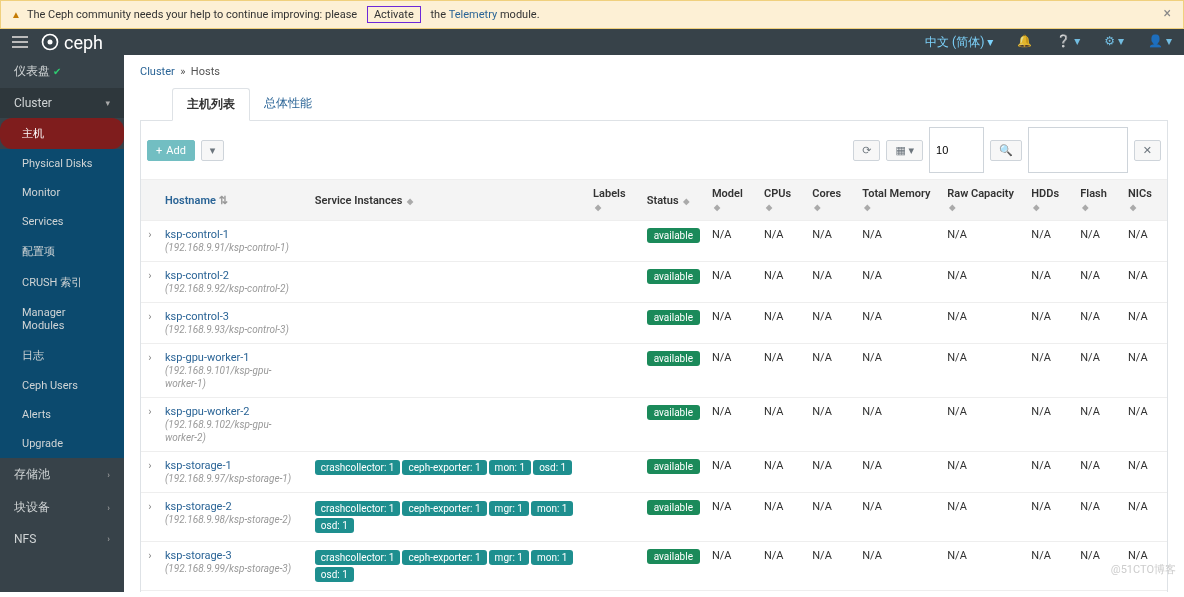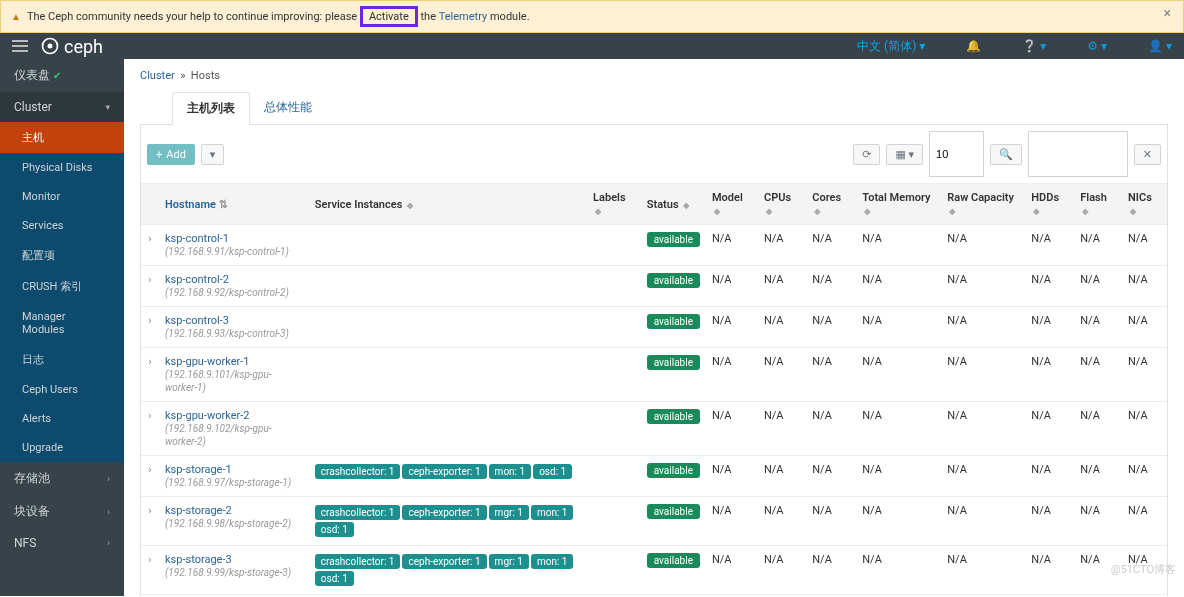--- a/index.html
+++ b/index.html
@@ -1,35 +1,35 @@
 <!DOCTYPE html>
 <html><head>
 <meta charset="utf-8">
 <style>
   * { box-sizing: border-box; margin: 0; padding: 0; }
   body { font-family: -apple-system, BlinkMacSystemFont, "Segoe UI", Roboto, Arial, sans-serif; font-size: 12px; background: #fff; color: #333; overflow: hidden; width:1184px; height:597px; }
   .banner { background:#fdf0d5; border:1px solid #f0d07d; padding:5px 10px; display:flex; align-items:center; font-size:11px; position:relative; }
   .banner::before { content:"▲"; color:#c57b05; margin-right:6px; font-size:10px;}
-  .banner .activate { border:3px solid #6d28d9; padding:1px 6px; margin:0 0; }
+  .banner .activate { border:1px solid #6d28d9; padding:1px 6px; margin:0 7px; }
   .banner .link { color:#2a6496; }
   .banner .close { position:absolute; right:12px; top:4px; font-size:14px; color:#888; }
   .navbar { background:#374249; height:26px; display:flex; align-items:center; color:#fff; padding:0 12px; }
   .hamburger { display:flex; flex-direction:column; gap:3px; margin-right:12px; }
   .hamburger span { width:16px; height:2px; background:#bbb; display:block; }
   .logo { display:flex; align-items:center; font-size:18px; font-weight:400; }
   .logo svg { margin-right:4px; }
-  .nav-right { margin-left:auto; display:flex; align-items:center; gap:41px; font-size:12px; color:#0ea5e9;}
+  .nav-right { margin-left:auto; display:flex; align-items:flex-start; gap:24px; font-size:12px; color:#7dd3fc;}
   .nav-right .icon { opacity:.85; }
   .layout { display:flex; height:calc(100% - 60px); }
   .sidebar { width:124px; background:#374249; color:#d0d4d5; display:flex; flex-direction:column; font-size:12px; }
   .sidebar .item, .sidebar .subitem { padding:8px 14px; display:flex; align-items:center; justify-content:space-between; }
   .sidebar .item { background:#374249; }
   .sidebar .item.cluster { background:#2e373c; }
   .sidebar .subitem { padding-left:22px; background:#0c4a6e; font-size:11px; }
-  .sidebar .subitem.active { background:#c2410c; color:#fff; }
+  .sidebar .subitem.active { background:#7f1d1d; color:#fff;border-radius:12px; }
   .dash-ok { color:#2ecc71; font-size:10px; }
   .chev { font-size:9px; color:#aaa; }
   .main { flex:1; padding:10px 16px; overflow:auto; }
   .breadcrumb { font-size:11px; color:#555; }
   .breadcrumb a { color:#2a6496; text-decoration:none; }
   .tabs { margin-top:10px; border-bottom:1px solid #dee2e6; display:flex; font-size:12px;padding-left:32px; }
   .tab { padding:7px 14px; color:#2a6496; }
   .tab.active { color:#333; font-weight:600; border:1px solid #dee2e6; border-bottom:1px solid #fff; background:#fff; border-radius:3px 3px 0 0; margin-bottom:-1px;}
   .panel { border:1px solid #dee2e6; border-top:none; }
   .toolbar { display:flex; align-items:center; padding:6px; gap:6px; }

